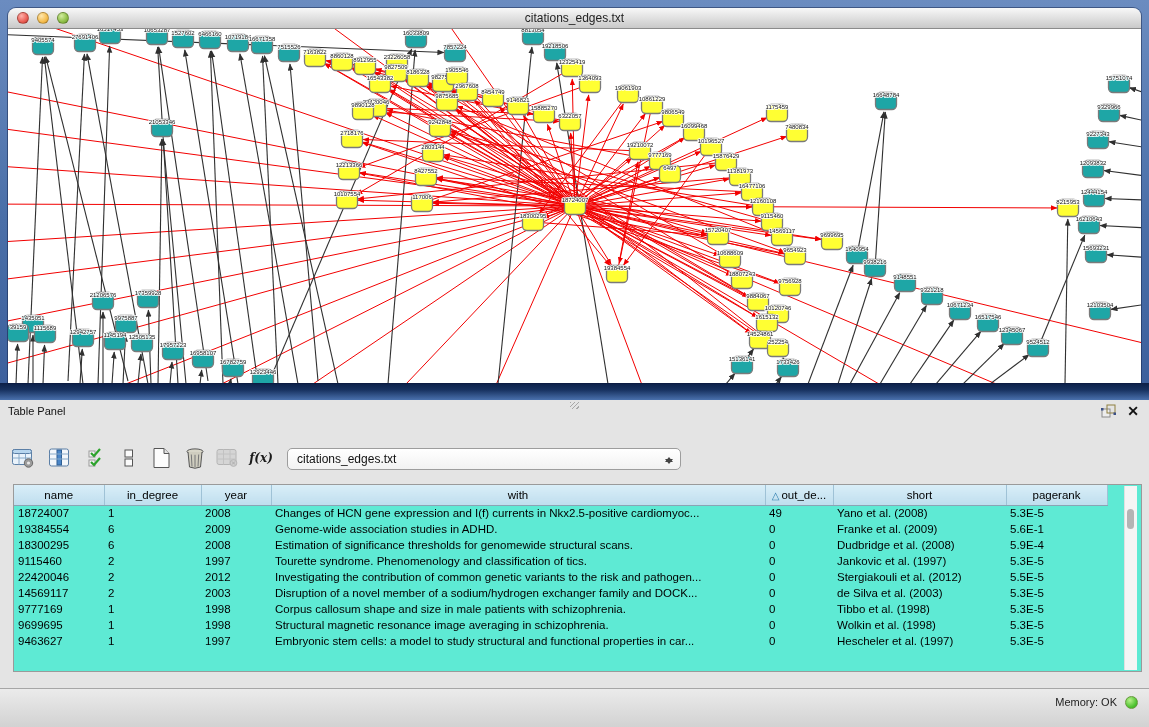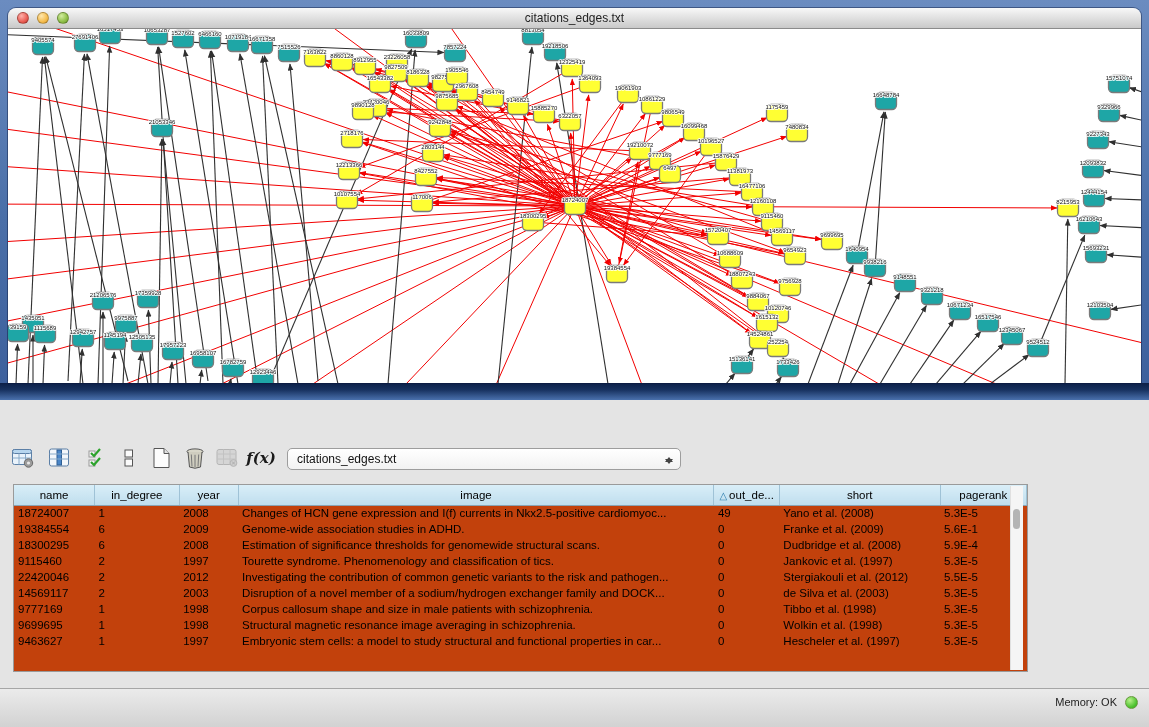--- a/index.html
+++ b/index.html
@@ -29,29 +29,29 @@
   .table-panel{position:absolute;left:0;top:400px;width:1149px;height:327px;background:#e4e4e4;}
   .panel-header{position:absolute;left:0;top:0;width:100%;height:22px;}
   .panel-title{position:absolute;left:8px;top:0;line-height:22px;font-size:11px;color:#111;}
   .grip{position:absolute;left:570px;top:2px;width:9px;height:7px;opacity:.55;
     background:repeating-linear-gradient(135deg,#777 0 1px,transparent 1px 3px);}
   .float-btn{position:absolute;right:32px;top:3px;width:17px;height:16px;cursor:default;}
   .close-btn{position:absolute;right:10px;top:1px;font-size:14px;font-weight:bold;color:#111;line-height:20px;}
 
   .toolbar{position:absolute;left:0;top:40px;width:100%;height:40px;}
   .tbtn{position:absolute;top:2px;width:30px;height:32px;display:flex;align-items:center;justify-content:center;}
-  .fx{font-family:"DejaVu Serif",serif;font-style:italic;font-weight:bold;font-size:15px;color:#1a1a1a;}
+  .fx{font-family:"DejaVu Serif",serif;font-style:italic;font-weight:bold;font-size:12px;color:#1a1a1a;}
   .combo{position:absolute;left:287px;top:8px;width:394px;height:22px;background:linear-gradient(#ffffff,#f2f2f2);
     border:1px solid #9d9d9d;border-radius:5px;box-sizing:border-box;font-size:12px;color:#111;
     line-height:20px;padding:0 22px 0 9px;}
   .combo .arrows{position:absolute;right:7px;top:3px;width:9px;height:16px;}
   .combo .arrows:before{content:"";position:absolute;left:1px;top:1px;border:4px solid transparent;border-bottom:5px solid #444;}
   .combo .arrows:after{content:"";position:absolute;left:1px;bottom:0px;border:4px solid transparent;border-top:5px solid #444;}
 
-  .table-wrap{position:absolute;left:13px;top:84px;width:1015px;height:188px;background:#c2410c;
+  .table-wrap{position:absolute;left:13px;top:84px;width:1129px;height:188px;background:#5eead4;
     border:1px solid #9a9a9a;box-sizing:border-box;overflow:hidden;}
   table.grid{border-collapse:collapse;table-layout:fixed;font-size:11.5px;color:#000;}
   table.grid th{height:20px;background:linear-gradient(#d9eef8,#bfdeee);border-right:1px solid #9fc2d6;
     border-bottom:1px solid #8aa4b4;font-weight:normal;text-align:center;overflow:hidden;white-space:nowrap;padding:0 2px;box-sizing:border-box;}
   table.grid td{height:16px;padding:0 4px;white-space:nowrap;overflow:hidden;box-sizing:border-box;}
   .sort-tri{color:#2f7fae;font-size:10px;margin-right:2px;}
   .vscroll{position:absolute;right:4px;top:1px;bottom:1px;width:12px;background:#f5f5f5;border-left:1px solid #e0e0e0;}
   .vthumb{position:absolute;left:2px;top:23px;width:7px;height:20px;border-radius:4px;background:#b4b4b4;}
 
   .tabs{position:absolute;left:50%;top:271px;transform:translateX(-50%);display:flex;height:22px;
@@ -675,20 +675,33 @@
             <g>
               <rect x="1049.5" y="170.5" width="21" height="17" rx="4.5" fill="#ffff33" stroke="#7a7a7a" stroke-width="1.3"></rect>
               <text x="1060" y="174.5" text-anchor="middle" class="graph-label">8215953</text>
             </g>
           </svg>
       </div>
     </div>
   </div>
 
   <div class="table-panel">
+    <div class="panel-header">
+      <span class="panel-title">Table Panel</span>
+      <span class="grip"></span>
+      <span class="float-btn">
+        <svg width="17" height="16" viewBox="0 0 17 16">
+          <rect x="2" y="6" width="8" height="8" fill="#ededed" stroke="#8a8a8a"></rect>
+          <rect x="7" y="2" width="8" height="8" fill="none" stroke="#8e7f3f"></rect>
+          <rect x="1" y="5" width="2.5" height="2.5" fill="#3a4f86"></rect>
+          <rect x="13.5" y="9.5" width="2.5" height="2.5" fill="#3a4f86"></rect>
+        </svg>
+      </span>
+      <span class="close-btn">✕</span>
+    </div>
 
     <div class="toolbar">
       <span class="tbtn" style="left:8px">
         <svg width="24" height="22" viewBox="0 0 24 22">
           <rect x="1.5" y="2.5" width="19" height="15" rx="2" fill="#eaf3fb" stroke="#5b7fa6"></rect>
           <rect x="1.5" y="2.5" width="19" height="4" rx="2" fill="#b7d6ef" stroke="#5b7fa6"></rect>
           <line x1="8" y1="6.5" x2="8" y2="17.5" stroke="#88aac9"></line>
             <line x1="14.5" y1="6.5" x2="14.5" y2="17.5" stroke="#88aac9"></line>
           <line x1="1.5" y1="11" x2="20.5" y2="11" stroke="#88aac9"></line>
           <circle cx="17.5" cy="16" r="4.2" fill="#9b9b9b" stroke="#6a6a6a"></circle>
@@ -750,21 +763,21 @@
       </div>
     </div>
 
     <div class="table-wrap">
       <table class="grid">
         <thead>
             <tr id="thead-row">
               <th style="width: 90px;">name</th>
               <th style="width: 97px;">in_degree</th>
               <th style="width: 70px;">year</th>
-              <th style="width: 494px;">image</th>
+              <th style="width: 494px;">with</th>
               <th style="width: 68px;"><span class="sort-tri">△</span>out_de...</th>
               <th style="width: 173px;">short</th>
               <th style="width: 101px;">pagerank</th>
             </tr>
           </thead>
         <tbody id="tbody">
             <tr>
               <td style="width: 90px;">18724007</td>
               <td style="width: 97px;">1</td>
               <td style="width: 70px;">2008</td>

